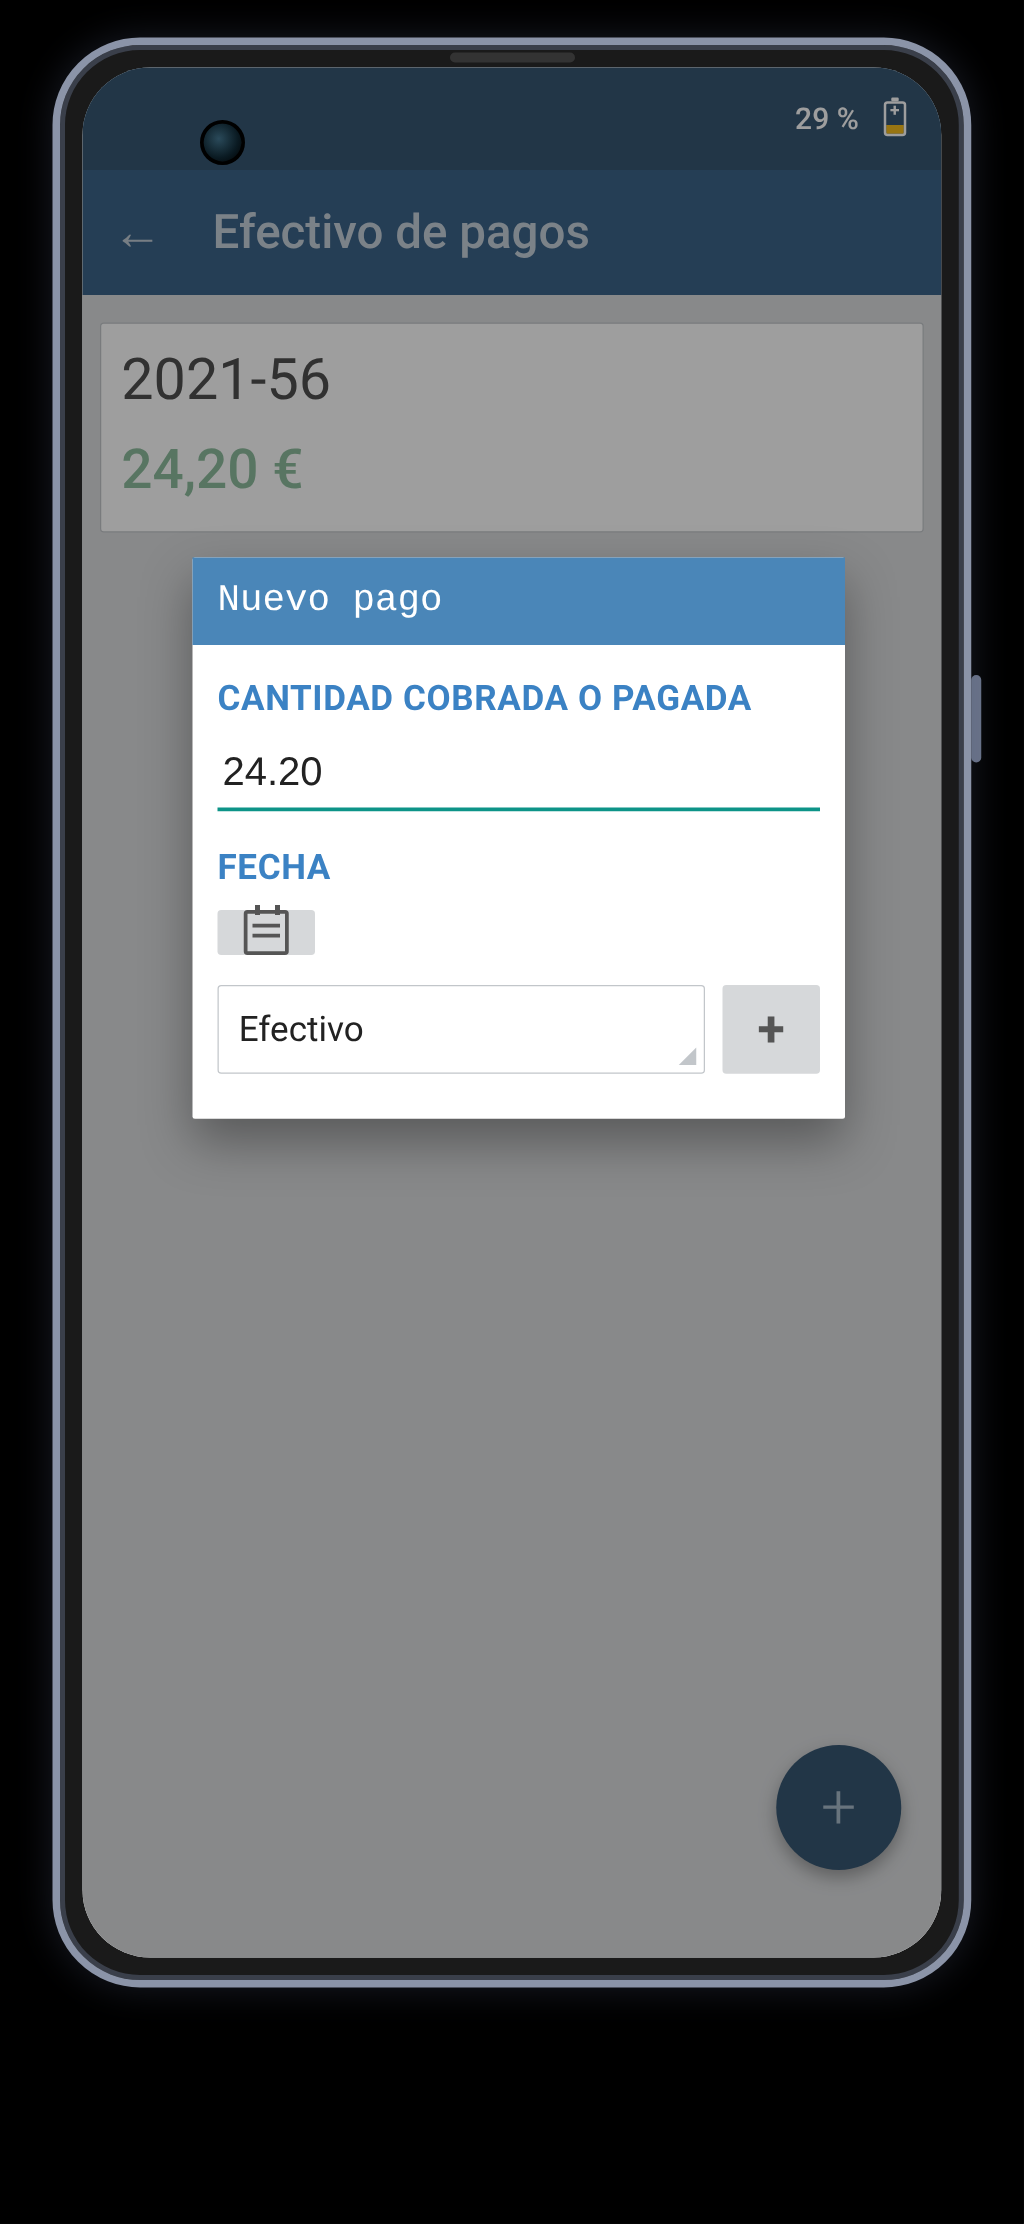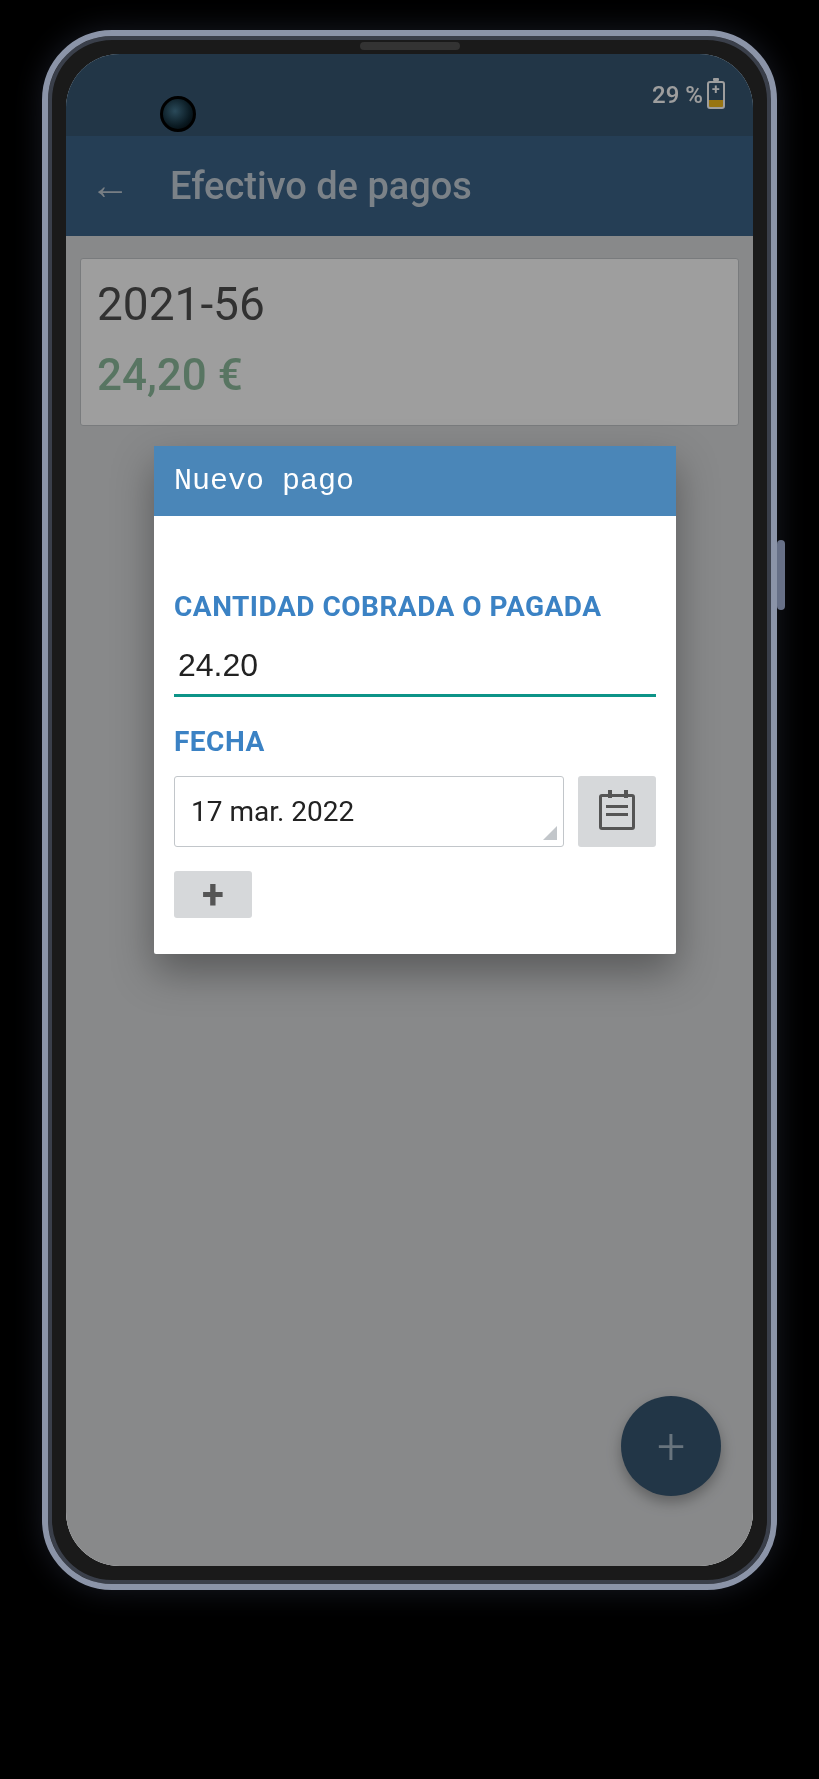--- a/index.html
+++ b/index.html
@@ -55,21 +55,21 @@
   }
 
   
   .status-bar {
     height: 82px;
     background: #1e4261;
     display: flex;
     align-items: center;
     justify-content: flex-end;
     padding: 0 28px 0 120px;
-    gap: 4px;
+    gap: 20px;
   }
   .battery-txt { color: #fff; font-size: 24px; font-weight: 500; }
   .battery-icon {
     width: 18px; height: 28px;
     border: 2px solid #fff;
     border-radius: 3px;
     position: relative;
     background: linear-gradient(to top, #f4b400 0%, #f4b400 30%, transparent 30%);
   }
   .battery-icon::before {
@@ -163,21 +163,21 @@
     box-shadow: 0 18px 40px rgba(0,0,0,0.35);
     border-radius: 2px;
   }
   .dlg-header {
     background: #4a86b8;
     color: #fff;
     font-size: 30px;
     padding: 18px 20px;
     font-family: Liberation Mono, monospace;
   }
-  .dlg-body { padding: 26px 20px 12px; margin-top: 48px; }
+  .dlg-body { padding: 26px 20px 12px; }
   .field-label {
     color: #3b82c4;
     font-weight: 700;
     font-size: 28px;
     letter-spacing: 0.5px;
     margin-bottom: 18px;
   }
   .amount-input {
     width: 100%;
     border: none;
@@ -323,29 +323,29 @@
 
       <div class="dialog">
         <div class="dlg-header">Nuevo pago</div>
         <div class="dlg-body">
 
           <div class="field-label">CANTIDAD COBRADA O PAGADA</div>
           <input class="amount-input" value="24.20" style="">
 
           <div class="field-label">FECHA</div>
           <div class="field-row">
-            <div class="dropdown">
-              <span>17 mar. 2022</span>
-            </div>
             <div class="sq-btn">
               <span class="calendar-glyph"></span>
             </div>
           </div>
 
           <div class="field-row">
+            <div class="dropdown">
+              <span>Efectivo</span>
+            </div>
             <div class="sq-btn">
               <span class="plus-glyph">+</span>
             </div>
           </div>
 
         </div>
       </div>
 
     </div>
   </div>

